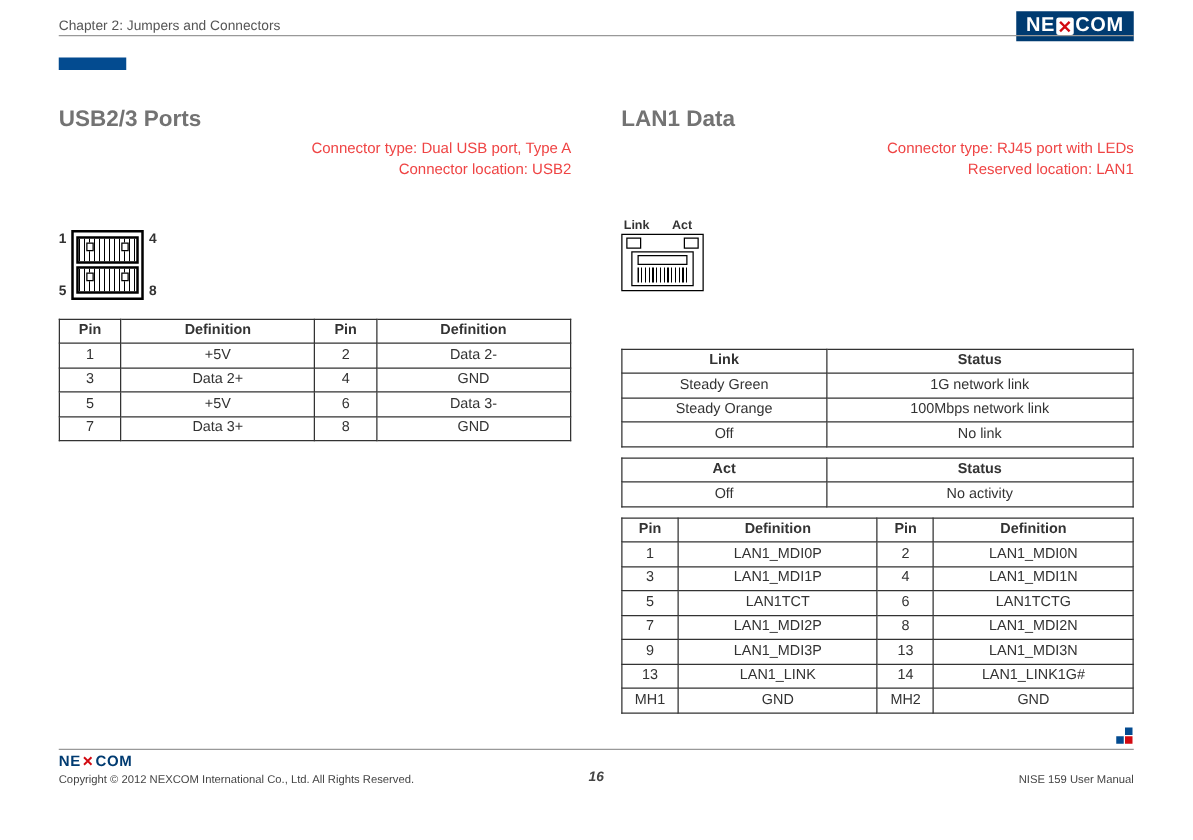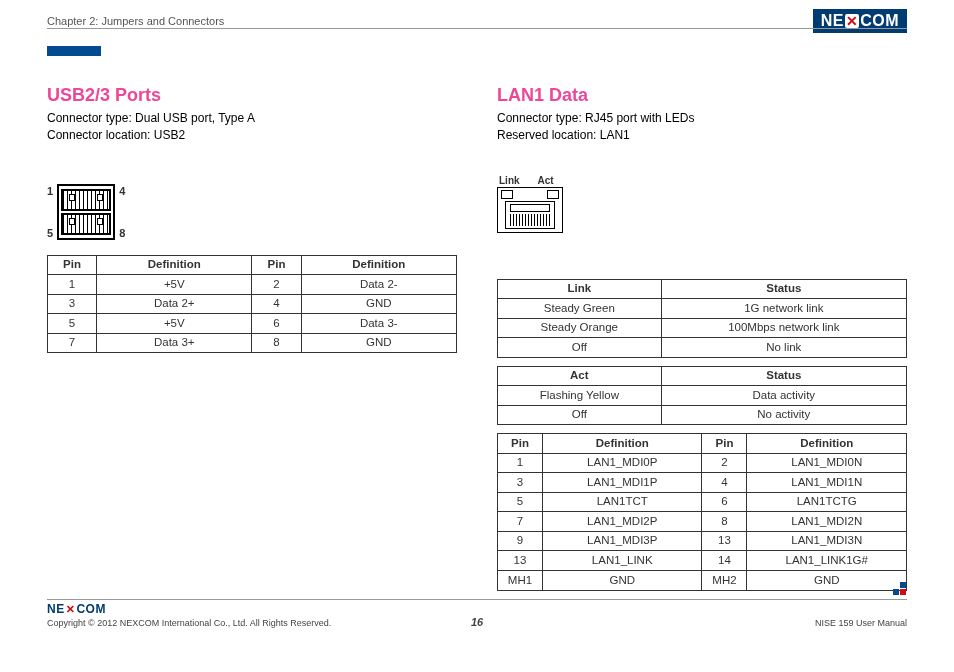--- a/index.html
+++ b/index.html
@@ -74,27 +74,28 @@
     gap: 40px;
   }
   .col {
     flex: 1;
     min-width: 0;
   }
   h2 {
     margin: 0 0 4px 0;
     font-size: 18px;
     font-weight: bold;
-    color: #ec4899;
+    color: #737373;
   }
   .sub {
     font-size: 12px;
-    color: #000000;
+    color: #ef4444;
     margin: 0;
     line-height: 1.45;
+    text-align: right;
   }
   
   .usb-conn {
     margin-top: 38px;
     display: flex;
     align-items: center;
     gap: 4px;
     font-size: 11px;
     font-weight: bold;
   }
@@ -385,24 +386,20 @@
 
       <table class="data compact">
         <colgroup>
             <col style="width:40%">
             <col style="width:60%">
           </colgroup>
         <tbody>
             <tr>
           <th>Act</th>
           <th>Status</th>
-        </tr>
-        <tr>
-          <td>Flashing Yellow</td>
-          <td>Data activity</td>
         </tr>
         <tr>
           <td>Off</td>
           <td>No activity</td>
         </tr>
       </tbody>
         </table>
 
       <table class="data compact">
         <colgroup>

